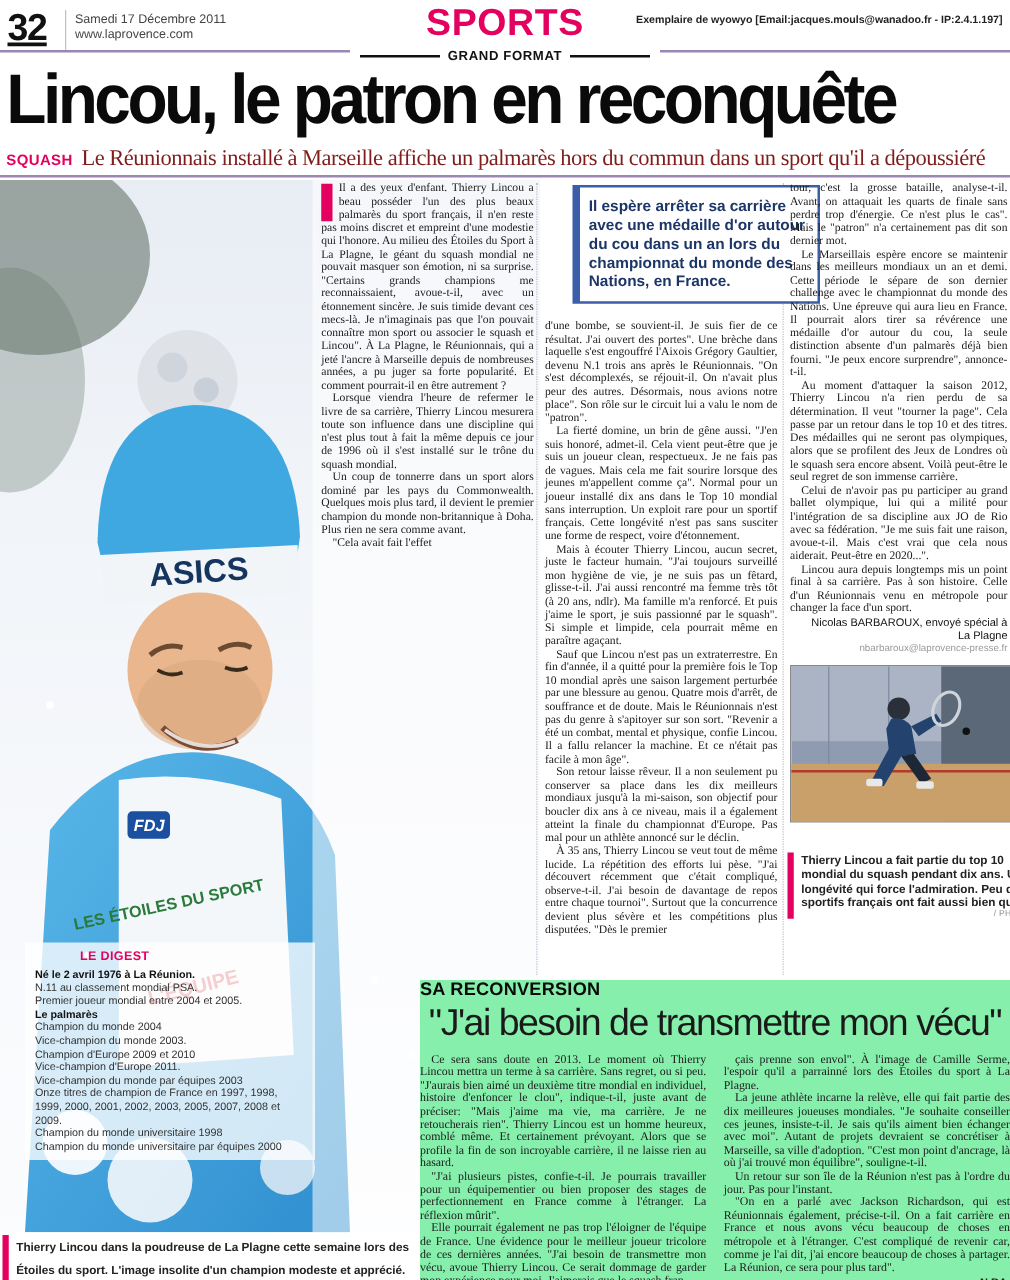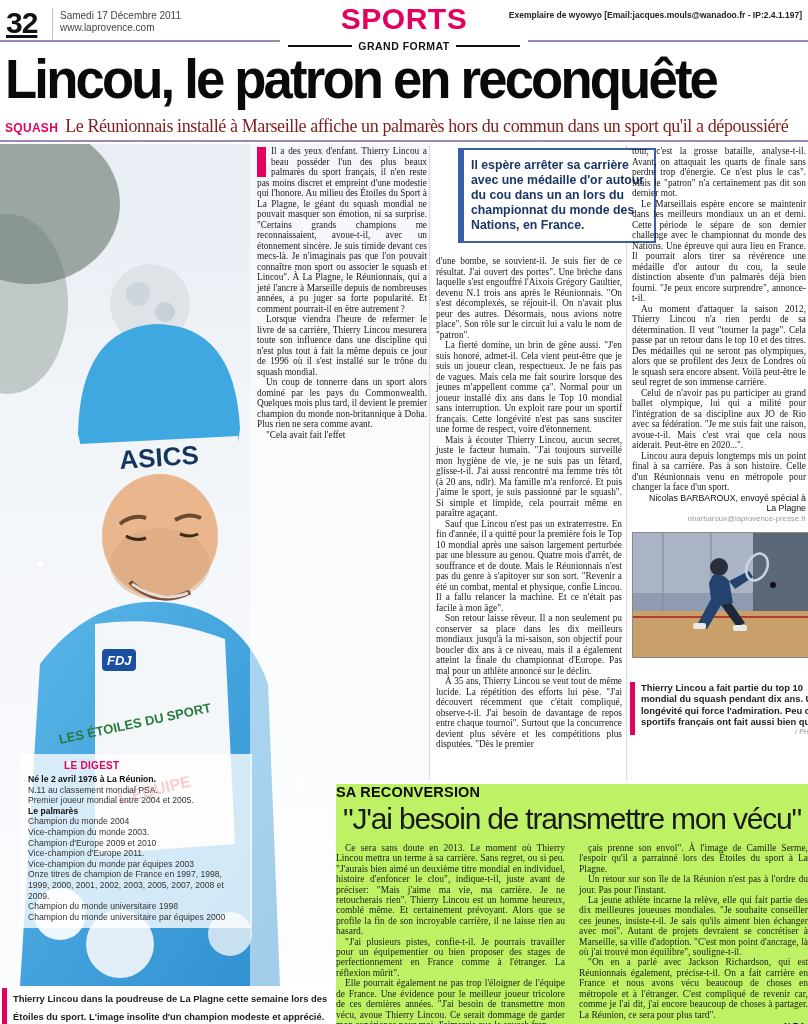--- a/index.html
+++ b/index.html
@@ -59,21 +59,21 @@
   .main-cap{position:absolute;left:2px;top:986px;width:336px;background:#fff;padding-top:2px;z-index:5;}
 
   
   .digest{position:absolute;left:20px;top:754px;width:232px;background:rgba(255,255,255,0.78);
           padding:6px 8px;z-index:4;box-sizing:border-box;}
   .digest-title{font-size:10px;font-weight:700;color:#e3005f;margin-bottom:3px;letter-spacing:0.3px;padding-left:36px;}
   .digest-line{font-size:8.6px;line-height:10.6px;color:#333;}
   .digest-line.bold{font-weight:700;color:#111;}
 
   
-  .bottom{position:absolute;left:336px;top:784px;width:472px;height:240px;background:#bef264;z-index:6;}
+  .bottom{position:absolute;left:336px;top:784px;width:472px;height:240px;background:#86efac;z-index:6;}
   .bottom-kicker{font-size:14.5px;font-weight:700;letter-spacing:0.2px;color:#0a0a0a;}
   .bottom-title{margin-top:2px;text-align:center;font-size:30px;font-weight:400;letter-spacing:-1.2px;
                 color:#1a1a1a;white-space:nowrap;}
   .bottom-cols{display:flex;gap:14px;margin-top:7px;}
   .bcol{width:229px;font-family:"Liberation Serif",serif;font-size:9.5px;line-height:10.4px;
         text-align:justify;color:#1a1a1a;}
   .bcol p{margin:0;text-indent:9px;}
   .bcol p.first{text-indent:9px;}
   .sig{text-align:right;font-family:"Liberation Sans",sans-serif;font-weight:700;font-size:8.8px;margin-top:1px;}
 </style>
@@ -253,21 +253,21 @@
     <div class="bottom-kicker">SA RECONVERSION</div>
     <div class="bottom-title">"J'ai besoin de transmettre mon vécu"</div>
     <div class="bottom-cols">
       <div class="bcol">
         <p class="first">Ce sera sans doute en 2013. Le moment où Thierry Lincou mettra un terme à sa carrière. Sans regret, ou si peu. "J'aurais bien aimé un deuxième titre mondial en individuel, histoire d'enfoncer le clou", indique-t-il, juste avant de préciser: "Mais j'aime ma vie, ma carrière. Je ne retoucherais rien". Thierry Lincou est un homme heureux, comblé même. Et certainement prévoyant. Alors que se profile la fin de son incroyable carrière, il ne laisse rien au hasard.</p>
         <p>"J'ai plusieurs pistes, confie-t-il. Je pourrais travailler pour un équipementier ou bien proposer des stages de perfectionnement en France comme à l'étranger. La réflexion mûrit".</p>
         <p>Elle pourrait également ne pas trop l'éloigner de l'équipe de France. Une évidence pour le meilleur joueur tricolore de ces dernières années. "J'ai besoin de transmettre mon vécu, avoue Thierry Lincou. Ce serait dommage de garder mon expérience pour moi. J'aimerais que le squash fran-</p>
       </div>
       <div class="bcol">
         <p class="first">çais prenne son envol". À l'image de Camille Serme, l'espoir qu'il a parrainné lors des Étoiles du sport à La Plagne.</p>
+        <p>La jeune athlète incarne la relève, elle qui fait partie des dix meilleures joueuses mondiales. "Je souhaite conseiller ces jeunes, insiste-t-il. Je sais qu'ils aiment bien échanger avec moi". Autant de projets devraient se concrétiser à Marseille, sa ville d'adoption. "C'est mon point d'ancrage, là où j'ai trouvé mon équilibre", souligne-t-il.</p>
         <p>Un retour sur son île de la Réunion n'est pas à l'ordre du jour. Pas pour l'instant.</p>
-        <p>La jeune athlète incarne la relève, elle qui fait partie des dix meilleures joueuses mondiales. "Je souhaite conseiller ces jeunes, insiste-t-il. Je sais qu'ils aiment bien échanger avec moi". Autant de projets devraient se concrétiser à Marseille, sa ville d'adoption. "C'est mon point d'ancrage, là où j'ai trouvé mon équilibre", souligne-t-il.</p>
         <p>"On en a parlé avec Jackson Richardson, qui est Réunionnais également, précise-t-il. On a fait carrière en France et nous avons vécu beaucoup de choses en métropole et à l'étranger. C'est compliqué de revenir car, comme je l'ai dit, j'ai encore beaucoup de choses à partager. La Réunion, ce sera pour plus tard".</p>
         <div class="sig">N.BA.</div>
       </div>
     </div>
   </div>
 
 </div>
 
 </body></html>

